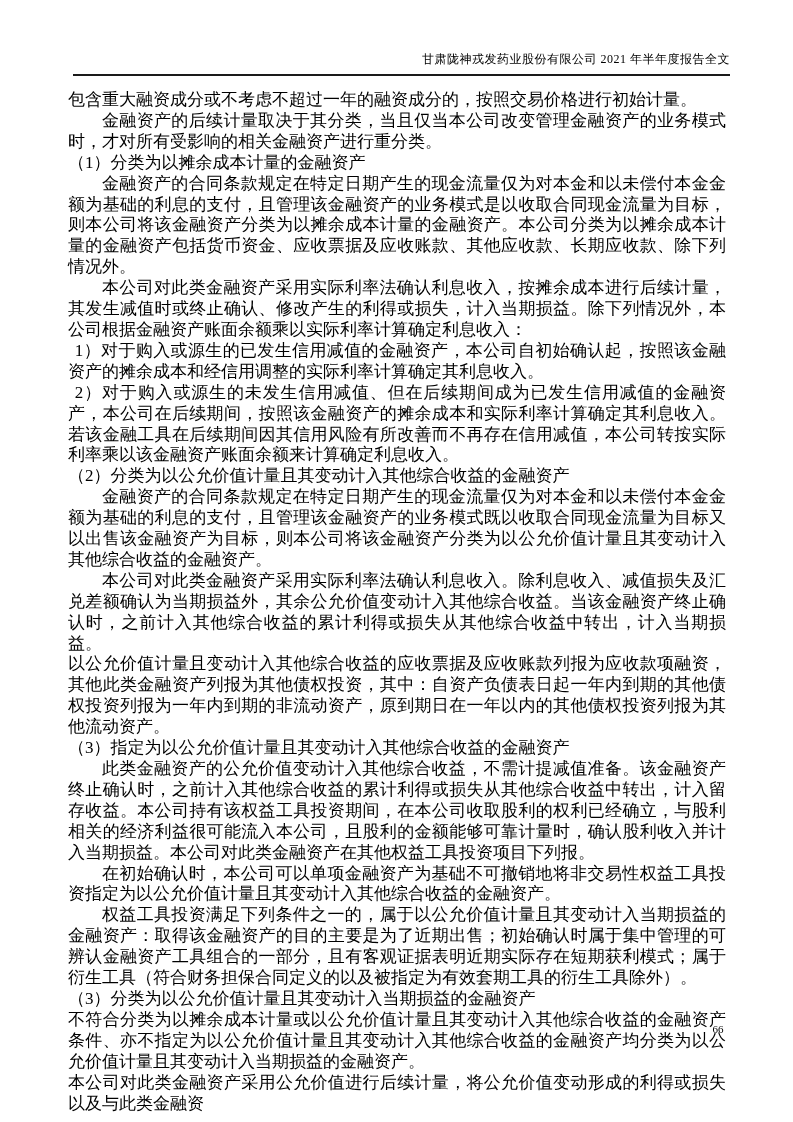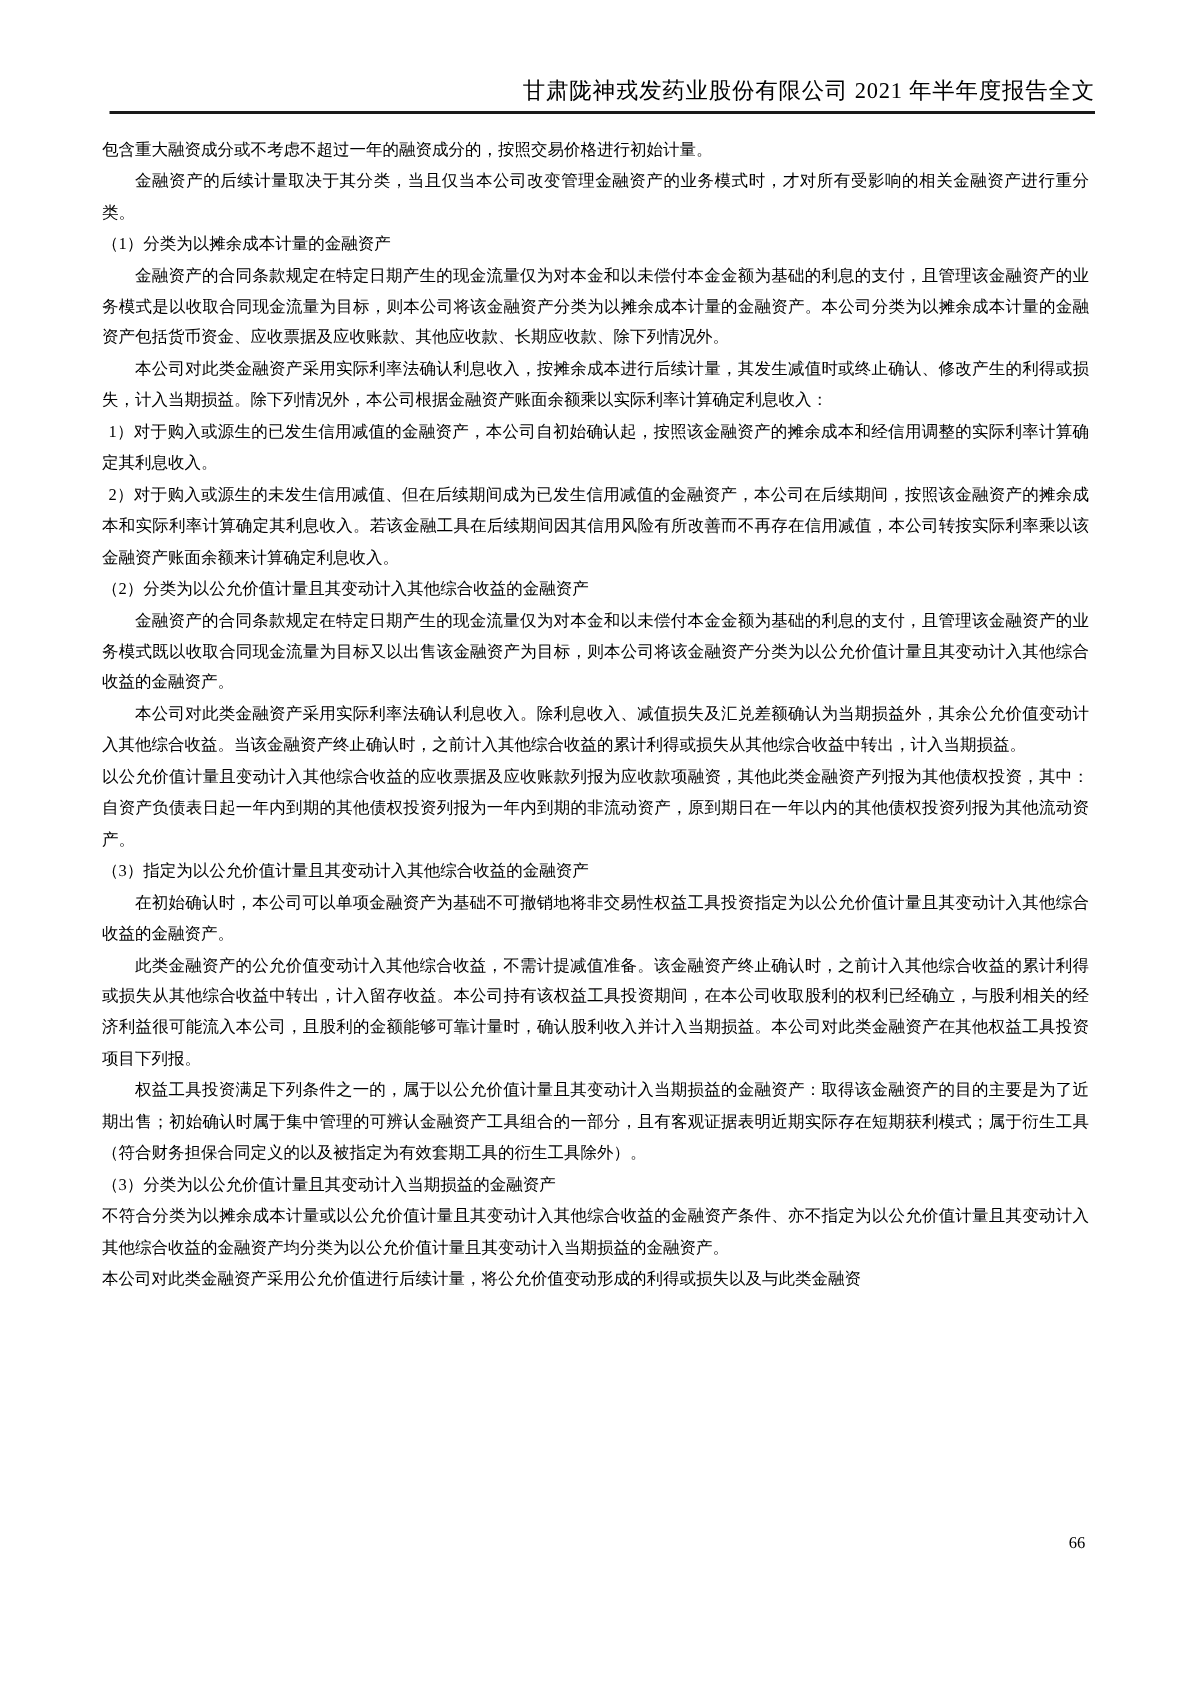--- a/index.html
+++ b/index.html
@@ -15,38 +15,38 @@
     overflow: hidden;
     font-family: "Liberation Serif", "DejaVu Serif", serif;
     color: #000000;
   }
   .header-title {
     position: absolute;
     top: 51px;
     left: 73px;
     width: 657px;
     text-align: right;
-    font-size: 15px;
+    font-size: 12px;
     letter-spacing: 0.5px;
     white-space: nowrap;
   }
   .header-rule {
     position: absolute;
     top: 74px;
     left: 73px;
     width: 657px;
     height: 2px;
     background: #1a1a1a;
   }
   .content {
     position: absolute;
     top: 90px;
     left: 68px;
     width: 658px;
-    font-size: 11px;
+    font-size: 17px;
     line-height: 20.9px;
     text-align: justify;
     text-justify: inter-ideograph;
   }
   .content p {
     margin: 0;
     padding: 0;
   }
   .content p.indent {
     text-indent: 2em;
@@ -81,22 +81,22 @@
     <p class="flush">（1）分类为以摊余成本计量的金融资产</p>
     <p class="indent">金融资产的合同条款规定在特定日期产生的现金流量仅为对本金和以未偿付本金金额为基础的利息的支付，且管理该金融资产的业务模式是以收取合同现金流量为目标，则本公司将该金融资产分类为以摊余成本计量的金融资产。本公司分类为以摊余成本计量的金融资产包括货币资金、应收票据及应收账款、其他应收款、长期应收款、除下列情况外。</p>
     <p class="indent">本公司对此类金融资产采用实际利率法确认利息收入，按摊余成本进行后续计量，其发生减值时或终止确认、修改产生的利得或损失，计入当期损益。除下列情况外，本公司根据金融资产账面余额乘以实际利率计算确定利息收入：</p>
     <p class="small-indent">1）对于购入或源生的已发生信用减值的金融资产，本公司自初始确认起，按照该金融资产的摊余成本和经信用调整的实际利率计算确定其利息收入。</p>
     <p class="small-indent">2）对于购入或源生的未发生信用减值、但在后续期间成为已发生信用减值的金融资产，本公司在后续期间，按照该金融资产的摊余成本和实际利率计算确定其利息收入。若该金融工具在后续期间因其信用风险有所改善而不再存在信用减值，本公司转按实际利率乘以该金融资产账面余额来计算确定利息收入。</p>
     <p class="flush">（2）分类为以公允价值计量且其变动计入其他综合收益的金融资产</p>
     <p class="indent">金融资产的合同条款规定在特定日期产生的现金流量仅为对本金和以未偿付本金金额为基础的利息的支付，且管理该金融资产的业务模式既以收取合同现金流量为目标又以出售该金融资产为目标，则本公司将该金融资产分类为以公允价值计量且其变动计入其他综合收益的金融资产。</p>
     <p class="indent">本公司对此类金融资产采用实际利率法确认利息收入。除利息收入、减值损失及汇兑差额确认为当期损益外，其余公允价值变动计入其他综合收益。当该金融资产终止确认时，之前计入其他综合收益的累计利得或损失从其他综合收益中转出，计入当期损益。</p>
     <p class="flush">以公允价值计量且变动计入其他综合收益的应收票据及应收账款列报为应收款项融资，其他此类金融资产列报为其他债权投资，其中：自资产负债表日起一年内到期的其他债权投资列报为一年内到期的非流动资产，原到期日在一年以内的其他债权投资列报为其他流动资产。</p>
     <p class="flush">（3）指定为以公允价值计量且其变动计入其他综合收益的金融资产</p>
+    <p class="indent">此类金融资产的公允价值变动计入其他综合收益，不需计提减值准备。该金融资产终止确认时，之前计入其他综合收益的累计利得或损失从其他综合收益中转出，计入留存收益。本公司持有该权益工具投资期间，在本公司收取股利的权利已经确立，与股利相关的经济利益很可能流入本公司，且股利的金额能够可靠计量时，确认股利收入并计入当期损益。本公司对此类金融资产在其他权益工具投资项目下列报。</p>
     <p class="indent">在初始确认时，本公司可以单项金融资产为基础不可撤销地将非交易性权益工具投资指定为以公允价值计量且其变动计入其他综合收益的金融资产。</p>
-    <p class="indent">此类金融资产的公允价值变动计入其他综合收益，不需计提减值准备。该金融资产终止确认时，之前计入其他综合收益的累计利得或损失从其他综合收益中转出，计入留存收益。本公司持有该权益工具投资期间，在本公司收取股利的权利已经确立，与股利相关的经济利益很可能流入本公司，且股利的金额能够可靠计量时，确认股利收入并计入当期损益。本公司对此类金融资产在其他权益工具投资项目下列报。</p>
     <p class="indent">权益工具投资满足下列条件之一的，属于以公允价值计量且其变动计入当期损益的金融资产：取得该金融资产的目的主要是为了近期出售；初始确认时属于集中管理的可辨认金融资产工具组合的一部分，且有客观证据表明近期实际存在短期获利模式；属于衍生工具（符合财务担保合同定义的以及被指定为有效套期工具的衍生工具除外）。</p>
     <p class="flush">（3）分类为以公允价值计量且其变动计入当期损益的金融资产</p>
     <p class="flush">不符合分类为以摊余成本计量或以公允价值计量且其变动计入其他综合收益的金融资产条件、亦不指定为以公允价值计量且其变动计入其他综合收益的金融资产均分类为以公允价值计量且其变动计入当期损益的金融资产。</p>
     <p class="flush">本公司对此类金融资产采用公允价值进行后续计量，将公允价值变动形成的利得或损失以及与此类金融资</p>
   </div>
 
   <div class="page-number">66</div>
 
 </div>
 

